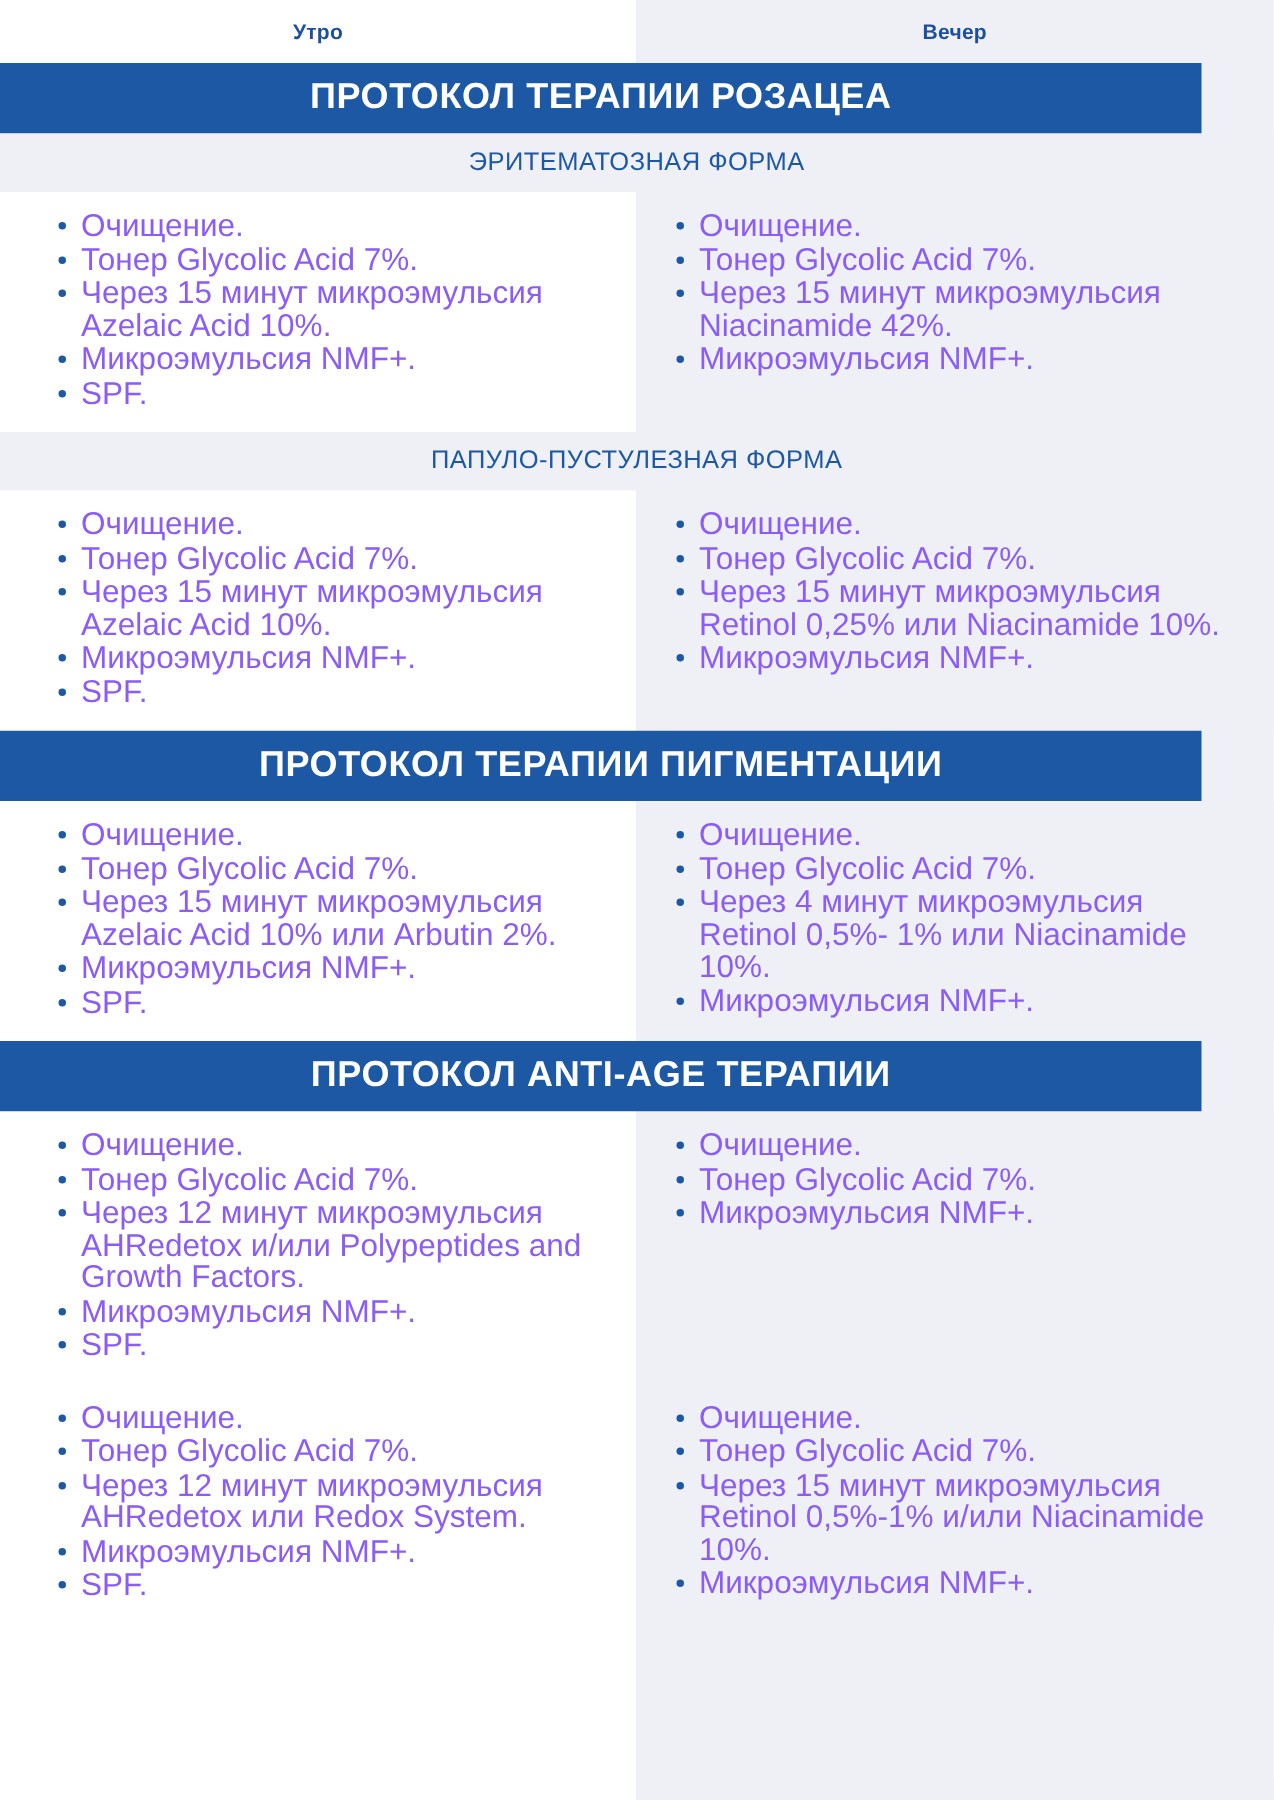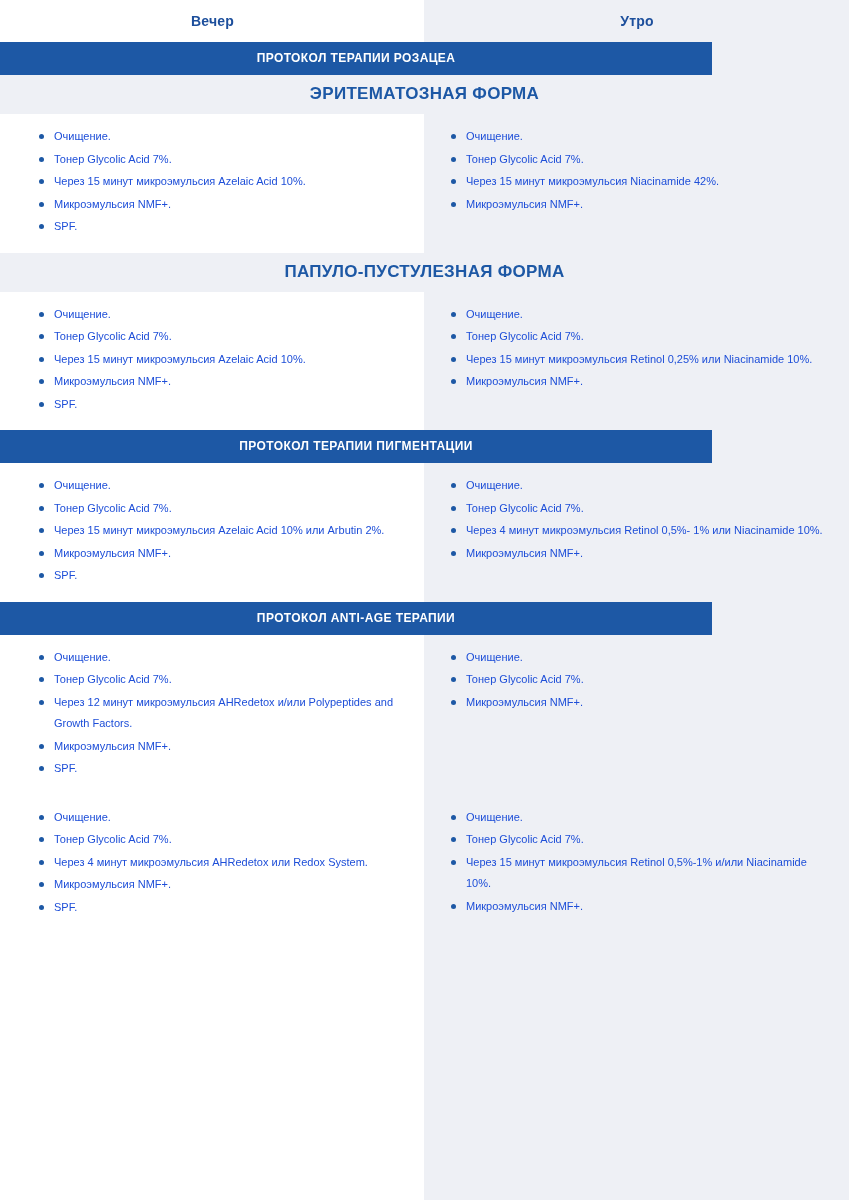--- a/index.html
+++ b/index.html
@@ -54,38 +54,38 @@
     font-size: 14px;
     font-weight: bold;
     color: #1d4f9c;
     letter-spacing: 0.2px;
   }
   .head-cell.right {
     width: 425px;
   }
   
   .band {
-    width: 712px;
+    width: 801px;
     background: #1d58a5;
     color: #ffffff;
     text-align: center;
-    font-size: 12px;
+    font-size: 24px;
     font-weight: bold;
     letter-spacing: 0.4px;
     padding: 9px 0 10px 0;
     box-sizing: border-box;
   }
   
   .subband {
     width: 849px;
     background: #eef0f5;
     color: #1d58a5;
     text-align: center;
     font-size: 17px;
-    font-weight: bold;
+    font-weight: normal;
     letter-spacing: 0.3px;
     padding: 9px 0 10px 0;
     box-sizing: border-box;
   }
   
   .row {
     display: flex;
     width: 849px;
   }
   .cell {
@@ -99,23 +99,23 @@
     background: #eef0f5;
     padding-left: 26px;
   }
   ul.steps {
     margin: 0;
     padding: 0;
     list-style: none;
   }
   ul.steps li {
     position: relative;
-    font-size: 11px;
+    font-size: 21px;
     line-height: 21.5px;
-    color: #1d4ed8;
+    color: #8b5cf6;
     padding-left: 16px;
     margin-bottom: 1px;
   }
   ul.steps li::before {
     content: "";
     position: absolute;
     left: 1px;
     top: 8px;
     width: 5px;
     height: 5px;
@@ -126,22 +126,22 @@
 </head>
 <body>
 
 <div class="sheet">
   <div class="col-bg-left"></div>
   <div class="col-bg-right"></div>
 
   <div class="content">
 
     <div class="head-row">
+      <div class="head-cell">Утро</div>
       <div class="head-cell right">Вечер</div>
-      <div class="head-cell">Утро</div>
     </div>
 
     <div class="band">ПРОТОКОЛ ТЕРАПИИ РОЗАЦЕА</div>
 
     <div class="subband">ЭРИТЕМАТОЗНАЯ ФОРМА</div>
     <div class="row">
       <div class="cell">
         <ul class="steps">
           <li>Очищение.</li>
           <li>Тонер Glycolic Acid 7%.</li>
@@ -220,21 +220,21 @@
           <li>Микроэмульсия NMF+.</li>
         </ul>
       </div>
     </div>
 
     <div class="row">
       <div class="cell">
         <ul class="steps">
           <li>Очищение.</li>
           <li>Тонер Glycolic Acid 7%.</li>
-          <li>Через 4 минут микроэмульсия AHRedetox или Redox System.</li>
+          <li>Через 12 минут микроэмульсия AHRedetox или Redox System.</li>
           <li>Микроэмульсия NMF+.</li>
           <li>SPF.</li>
         </ul>
       </div>
       <div class="cell right">
         <ul class="steps">
           <li>Очищение.</li>
           <li>Тонер Glycolic Acid 7%.</li>
           <li>Через 15 минут микроэмульсия Retinol 0,5%-1% и/или Niacinamide 10%.</li>
           <li>Микроэмульсия NMF+.</li>

